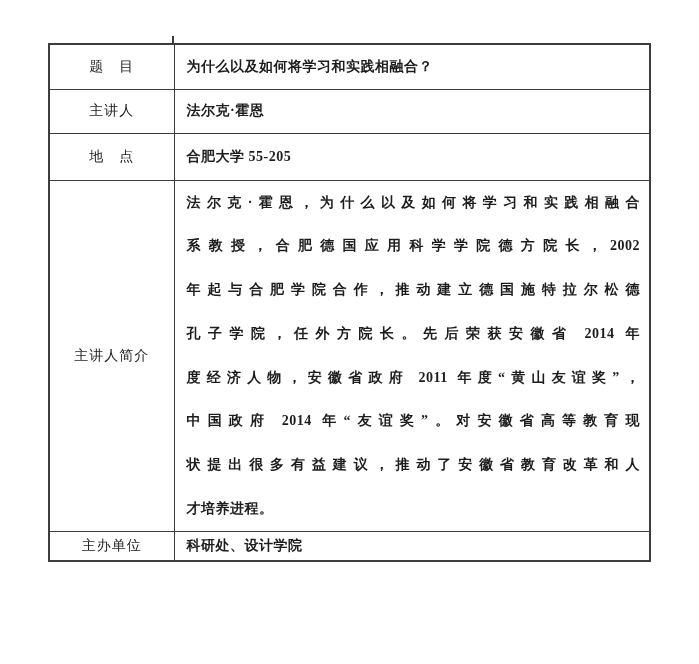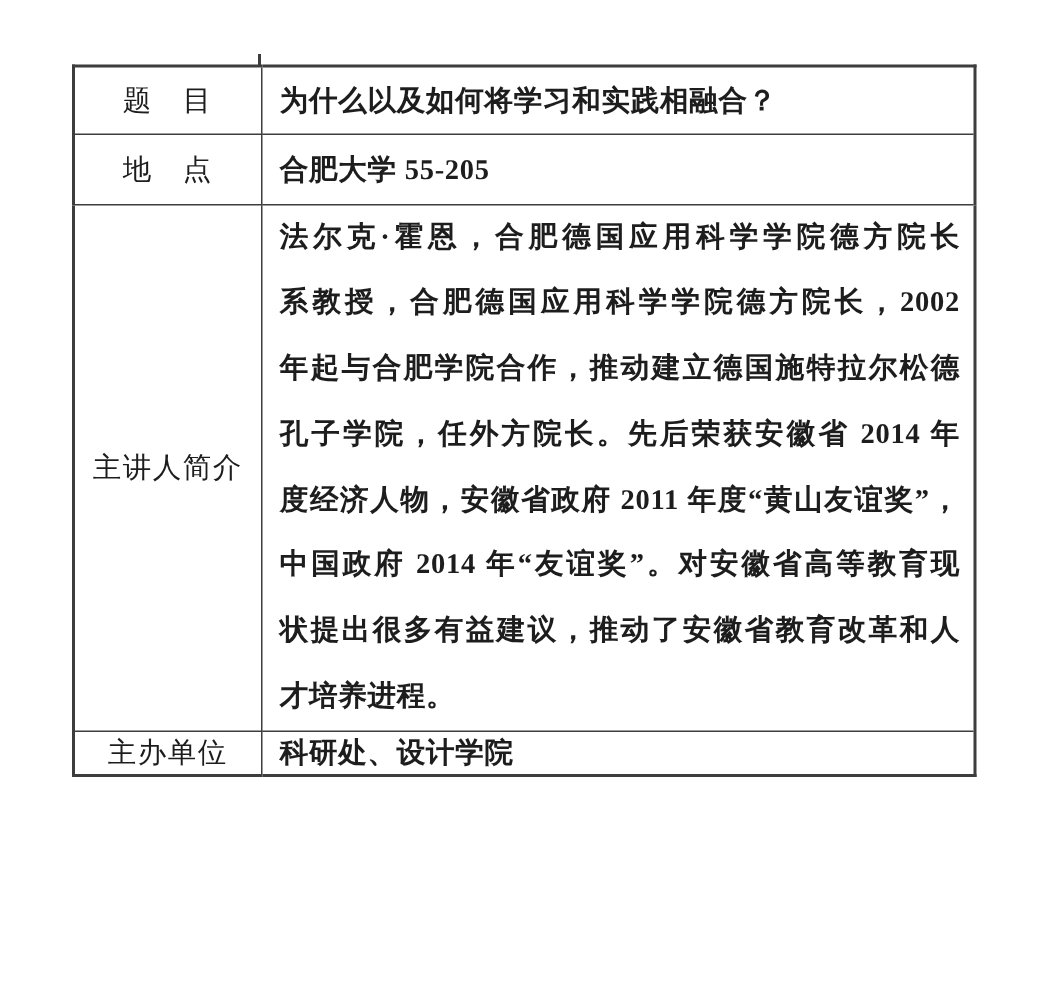--- a/index.html
+++ b/index.html
@@ -21,21 +21,21 @@
   .doc-table {
     position: absolute;
     left: 48px;
     top: 43px;
     width: 601px;
     border-collapse: collapse;
     table-layout: fixed;
   }
   .doc-table td {
     border: 1px solid var(--border-color);
-    font-size: 19px;
+    font-size: 14px;
     vertical-align: middle;
     overflow: hidden;
     margin-left: 18px;
   }
   
   .doc-table { border: 2px solid var(--border-color); }
   .doc-table tr:first-child td { border-top-width: 2px; }
   .doc-table tr:last-child td { border-bottom-width: 2px; }
   .doc-table td:first-child { border-left-width: 2px; }
   .doc-table td:last-child { border-right-width: 2px; font-weight: bold; }
@@ -83,28 +83,32 @@
 <table class="doc-table">
   <colgroup>
     <col style="width:125px">
     <col style="width:476px">
   </colgroup>
   <tbody>
     <tr style="height:45px">
       <td class="label-cell">题　目</td>
       <td class="value-cell">为什么以及如何将学习和实践相融合？</td>
     </tr>
+    <tr style="height:44px">
+      <td class="label-cell">主讲人</td>
+      <td class="value-cell">法尔克·霍恩</td>
+    </tr>
     <tr style="height:47px">
       <td class="label-cell">地　点</td>
       <td class="value-cell">合肥大学 55-205</td>
     </tr>
     <tr style="height:350px">
       <td class="label-cell">主讲人简介</td>
       <td class="bio-cell">
-        <div class="bio-line">法尔克·霍恩，合肥德国应用科学学院德方院长</div>
+        <div class="bio-line">法尔克·霍恩，为什么以及如何将学习和实践相融合</div>
         <div class="bio-line">系教授，合肥德国应用科学学院德方院长，2002</div>
         <div class="bio-line">年起与合肥学院合作，推动建立德国施特拉尔松德</div>
         <div class="bio-line">孔子学院，任外方院长。先后荣获安徽省 2014 年</div>
         <div class="bio-line">度经济人物，安徽省政府 2011 年度“黄山友谊奖”，</div>
         <div class="bio-line">中国政府 2014 年“友谊奖”。对安徽省高等教育现</div>
         <div class="bio-line">状提出很多有益建议，推动了安徽省教育改革和人</div>
         <div class="bio-line last-line">才培养进程。</div>
       </td>
     </tr>
     <tr style="height:30px">

